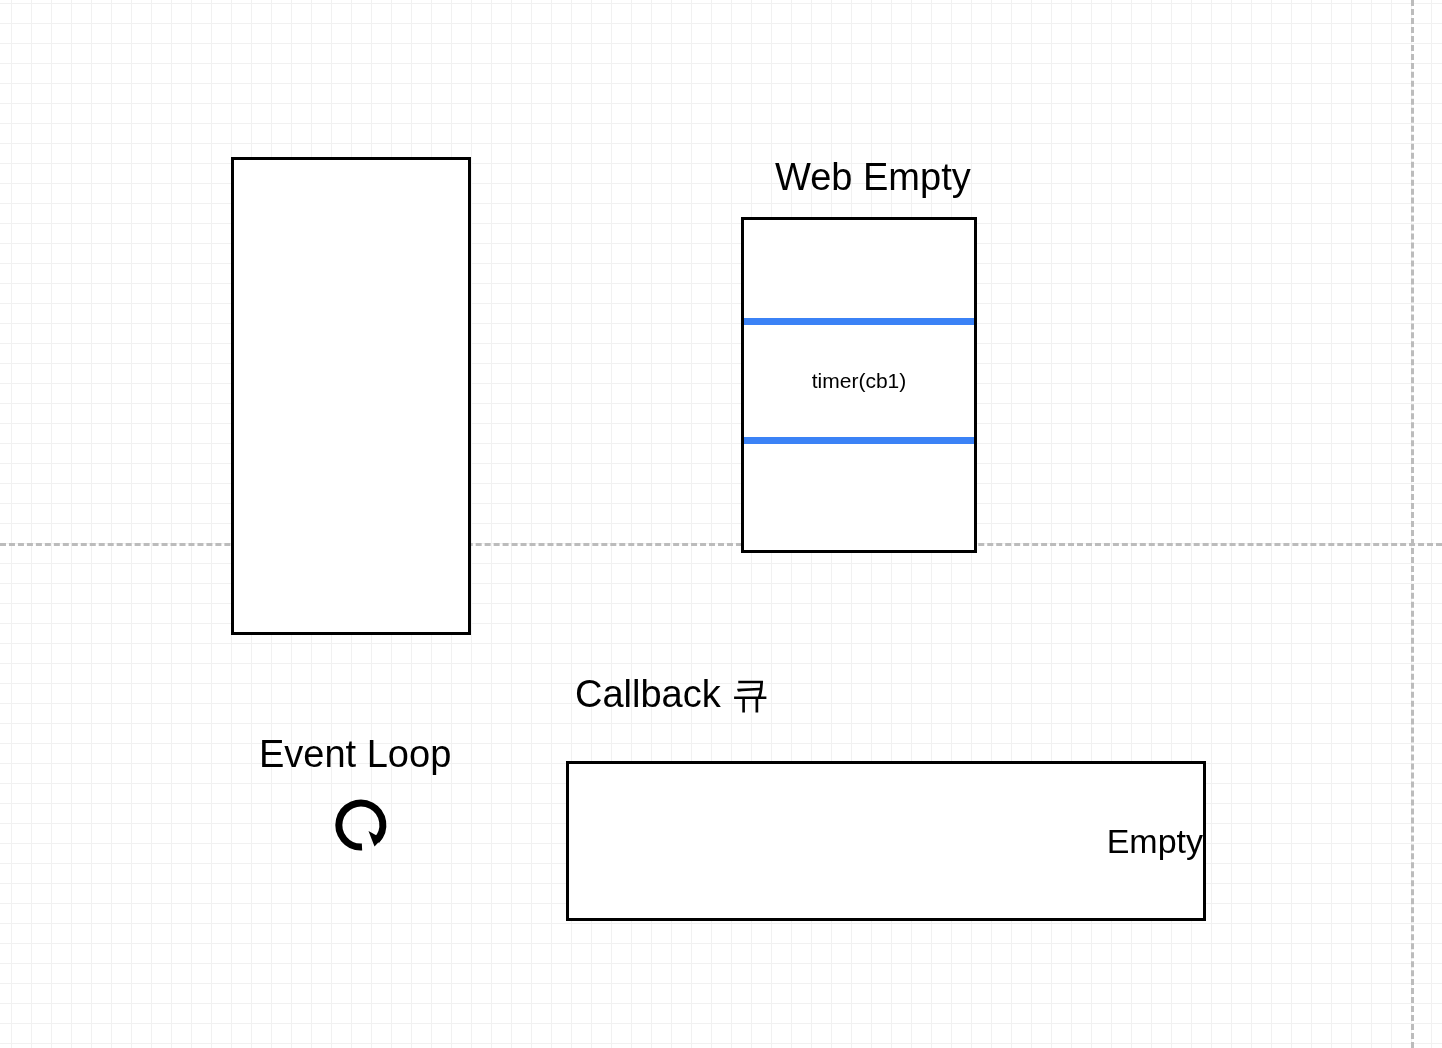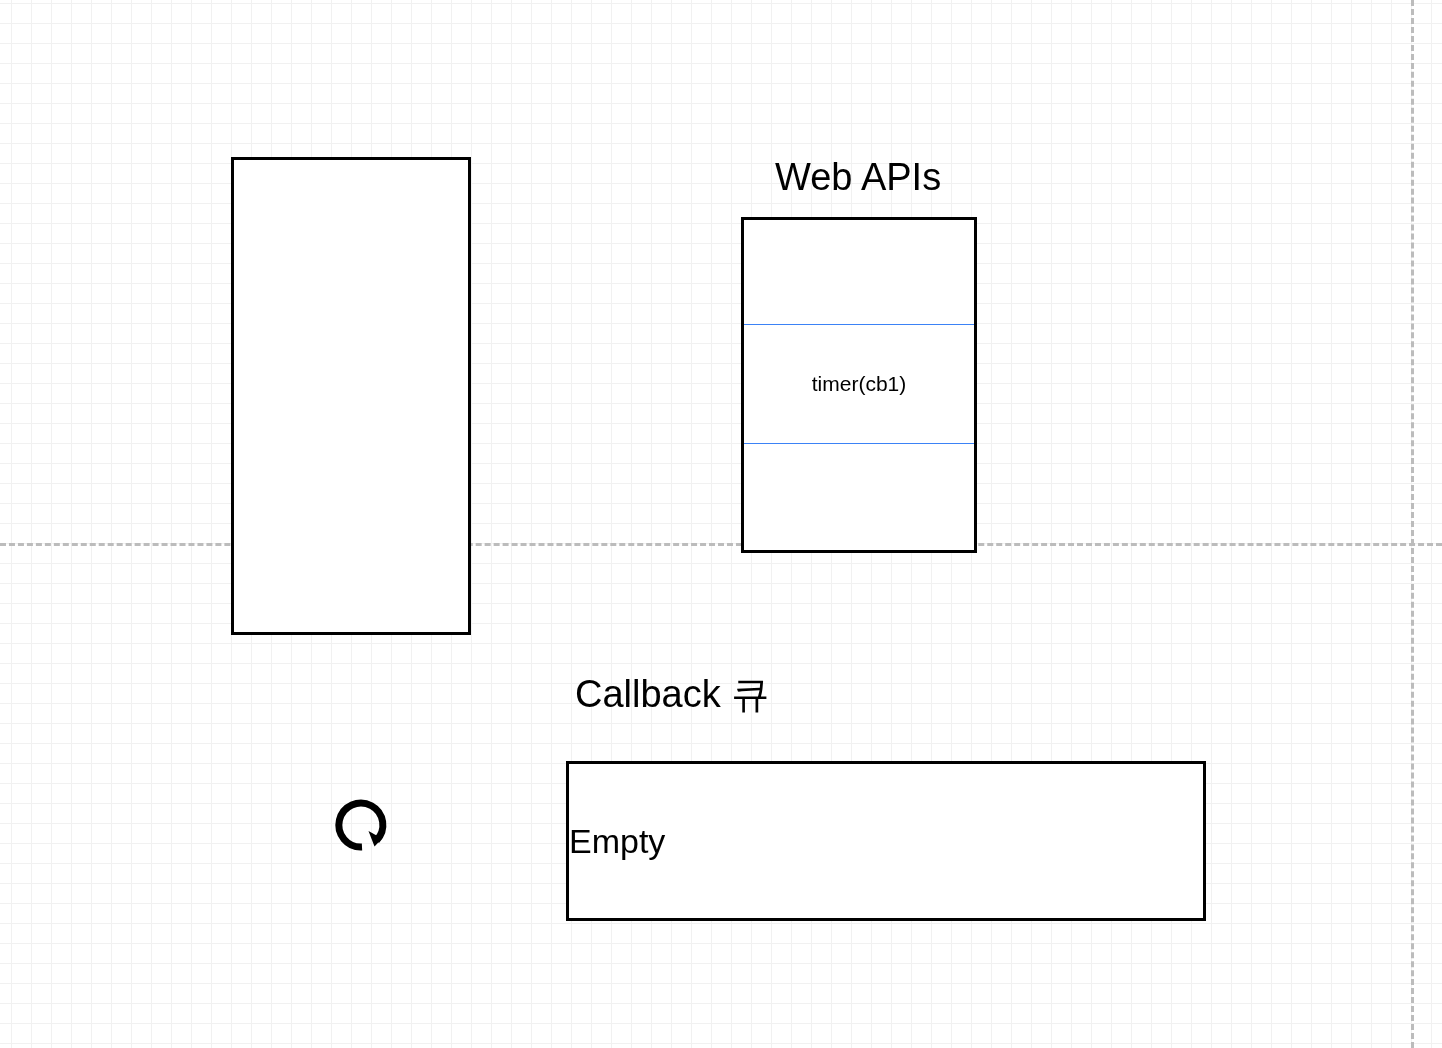--- a/index.html
+++ b/index.html
@@ -74,21 +74,21 @@
     position: absolute;
     left: 0;
     right: 0;
     display: flex;
     align-items: center;
     justify-content: center;
     font-size: 21px;
     color: #000000;
     box-sizing: border-box;
   }
-  .cell-divider { border-bottom: 1px solid #3b82f6; }
+  .cell-divider { border-bottom: 7px solid #3b82f6; }
 
   
   #call-stack-title { left: 262px; top: 78px; }
   #call-stack-box {
     left: 231px; top: 157px;
     width: 240px; height: 478px;
   }
 
   #web-apis-title { left: 775px; top: 158px; }
   #web-apis-box {
@@ -98,21 +98,21 @@
   #web-apis-row-0 { top: 0px;   height: 105px; }
   #web-apis-row-1 { top: 105px; height: 119px; }
   #web-apis-row-2 { top: 224px; height: 106px; }
 
   #callback-queue-title { left: 563px; top: 675px; margin-left: 12px; }
   #callback-queue-box {
     left: 566px; top: 761px;
     width: 640px; height: 160px;
     display: flex;
     align-items: center;
-    justify-content: flex-start;
+    justify-content: flex-end;
   }
   #callback-queue-status {
     font-size: 34px;
     color: #000000;
   }
 
   #event-loop-title { left: 259px; top: 735px; }
   #event-loop-icon {
     position: absolute;
     left: 330px; top: 793px;
@@ -123,32 +123,33 @@
 <body>
 
 <div id="canvas">
 
   <div id="grid-background"></div>
   <div class="guide-h" style="top:543px;"></div>
   <div class="guide-v" style="left:1411px;"></div>
 
   <div class="box" id="call-stack-box"></div>
 
-  <div class="label" id="web-apis-title">Web APIs</div>
+  <div class="label" id="web-apis-title">Web Empty</div>
   <div class="box" id="web-apis-box">
     <div class="cell cell-divider" id="web-apis-row-0"></div>
     <div class="cell cell-divider" id="web-apis-row-1">timer(cb1)</div>
     <div class="cell" id="web-apis-row-2"></div>
   </div>
 
   <div class="label" id="callback-queue-title">Callback 큐</div>
   <div class="box" id="callback-queue-box">
     <span id="callback-queue-status">Empty</span>
   </div>
 
+  <div class="label" id="event-loop-title">Event Loop</div>
   <div id="event-loop-icon">
     <svg viewBox="0 0 64 64" width="64" height="64" aria-hidden="true">
       <path d="M 46.5 47.5
                A 22 22 0 1 0 32 54" fill="none" stroke="#000000" stroke-width="7" stroke-linecap="butt"></path>
       <path d="M 38.5 38 L 52 45.5 L 44.5 53.5 Z" fill="#000000"></path>
     </svg>
   </div>
 
 </div>
 

